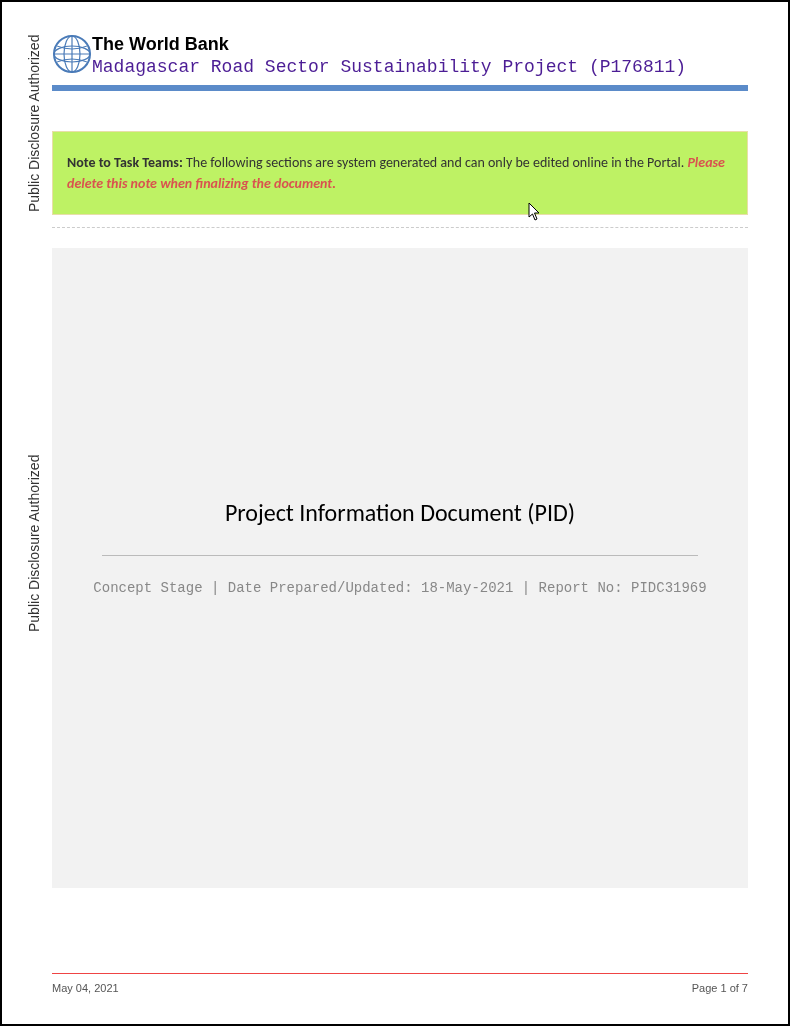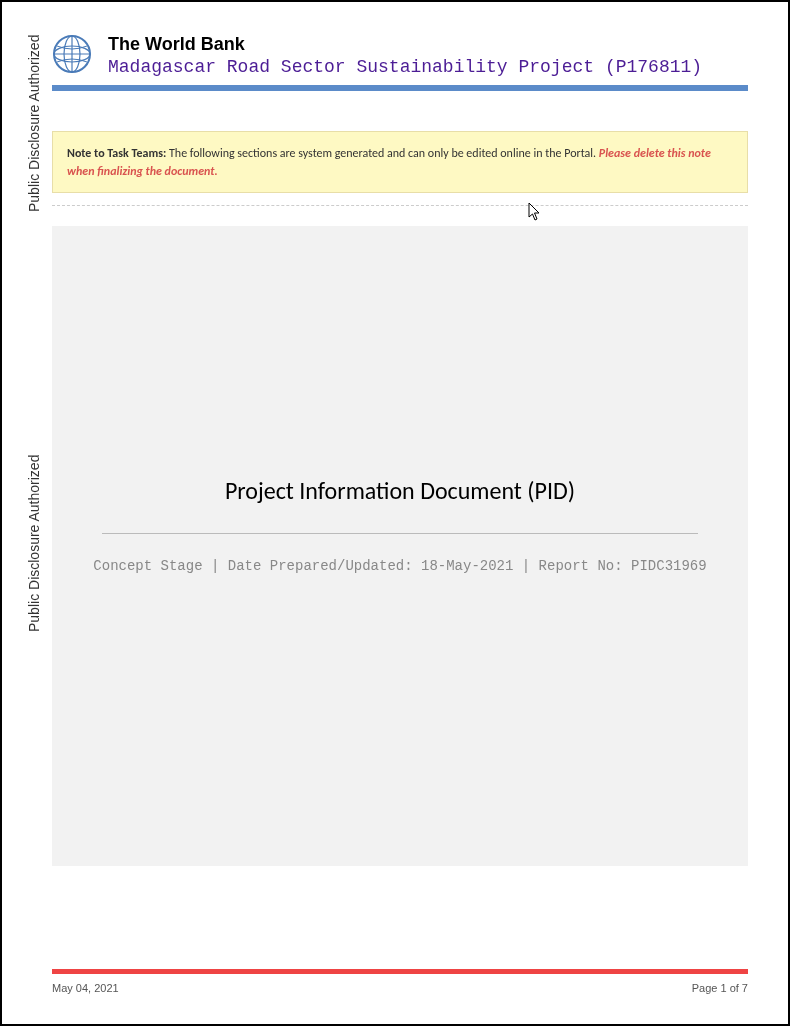--- a/index.html
+++ b/index.html
@@ -28,21 +28,21 @@
       transform: rotate(-90deg);
       transform-origin: center;
       white-space: nowrap;
       font-family: Arial, sans-serif;
     }
     .watermark.top { top: 110px; left: -60px; width: 180px; }
     .watermark.mid { top: 530px; left: -60px; width: 180px; }
     .header {
       display: flex;
       align-items: flex-start;
-      gap: 16px;
+      gap: 0;
       margin-bottom: 6px;
     }
     .logo-wrap {
       width: 40px;
       height: 40px;
       flex-shrink: 0;
     }
     .header-text h1 {
       font-size: 18px;
       font-weight: bold;
@@ -55,24 +55,24 @@
       color: #4c1d95;
       font-family: Liberation Mono, monospace;
     }
     .blue-bar {
       height: 6px;
       background: #5b8bc9;
       margin-top: 8px;
       margin-bottom: 40px;
     }
     .note-box {
-      background: #fef9c3;
+      background: #bef264;
       border: 1px solid #e8dea8;
-      padding: 12px 14px;
-      font-size: 12px;
+      padding: 20px 14px;
+      font-size: 14px;
       line-height: 1.5;
       color: #333;
       margin-bottom: 12px;
     }
     .note-box .bold { font-weight: bold; }
     .note-box .red-italic { color: #d9534f; font-style: italic; font-weight: bold; }
     .dashed-line {
       border: none;
       border-top: 1px dashed #ccc;
       margin-bottom: 20px;
@@ -98,21 +98,21 @@
     .meta-line {
       font-size: 14px;
       color: #888;
       font-family: Liberation Mono, monospace;
     }
     .footer {
       position: absolute;
       bottom: 28px;
       left: 48px;
       right: 38px;
-      border-top: 5px solid #ef4444;
+      border-top: 1px solid #ef4444;
       padding-top: 8px;
       display: flex;
       justify-content: space-between;
       font-size: 11px;
       color: #555;
       font-family: Arial, sans-serif;
     }
     .cursor {
       position: absolute;
       top: 198px;

